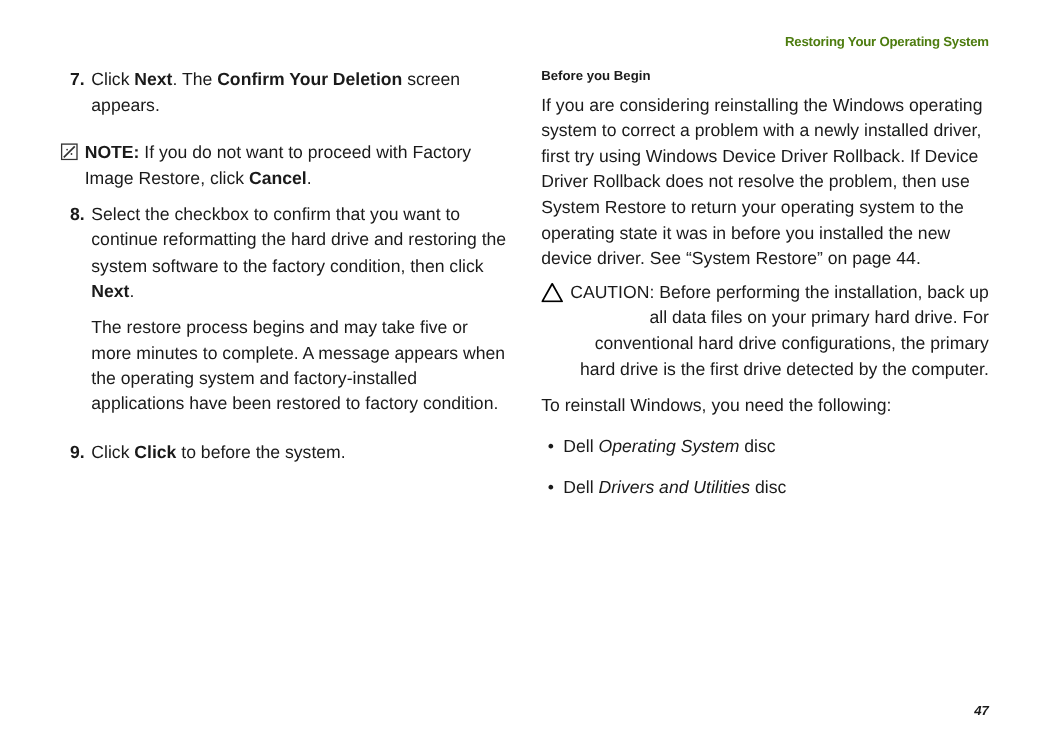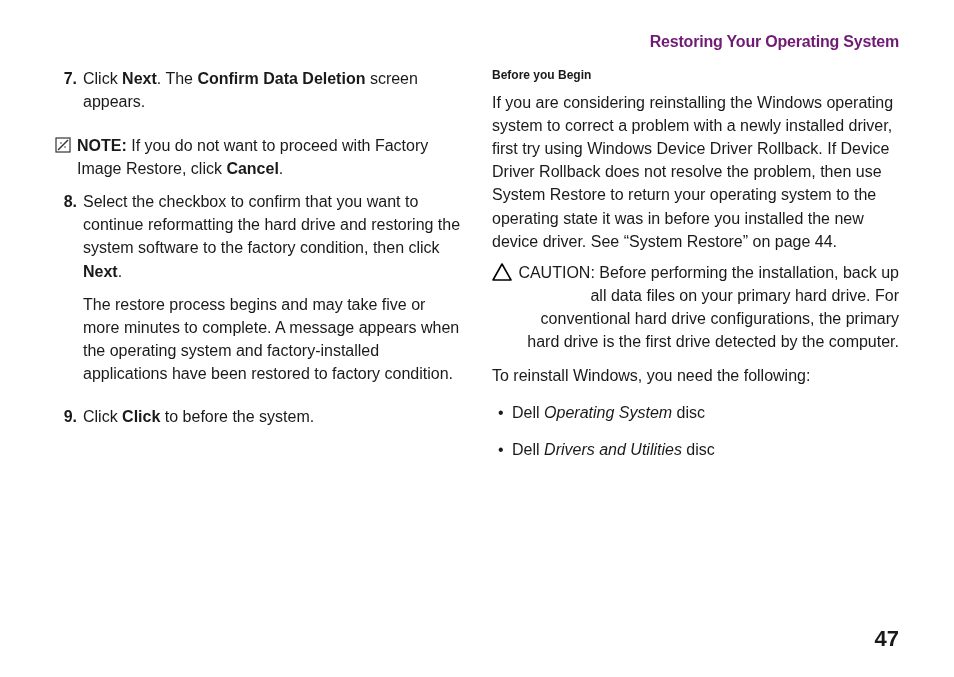--- a/index.html
+++ b/index.html
@@ -16,22 +16,22 @@
   }
   .page {
     padding: 30px 55px 20px 55px;
     box-sizing: border-box;
     height: 100%;
     position: relative;
   }
   .running-header {
     text-align: right;
     font-weight: 700;
-    color: #701a75;
-    font-size: 16px;
+    color: #4d7c0f;
+    font-size: 12px;
     margin-bottom: 14px;
     letter-spacing: -0.2px;
   }
   .columns {
     display: flex;
     gap: 30px;
   }
   .col {
     flex: 1 1 0;
     min-width: 0;
@@ -109,41 +109,42 @@
   .bullets li::before {
     content: "•";
     margin-left: -12px;
     margin-right: 4px;
   }
   .page-number {
     position: absolute;
     right: 55px;
     bottom: 22px;
     font-weight: 700;
-    font-size: 22px;
+    font-size: 12px;
+    font-style: italic;
   }
   b { font-weight:700; }
   i { font-style: italic; }
 </style>
 </head>
 <body>
 
 <div class="page">
 
   <div class="running-header">Restoring Your Operating System</div>
 
   <div class="columns">
 
     <div class="col">
 
       <div class="step">
         <div class="step-num">7.</div>
         <div class="step-body">
           <p>
-            <span>Click </span><b>Next</b><span>. The </span><b>Confirm Data Deletion</b><span> screen appears.</span>
+            <span>Click </span><b>Next</b><span>. The </span><b>Confirm Your Deletion</b><span> screen appears.</span>
           </p>
         </div>
       </div>
 
       <div class="note-block">
         <div class="note-icon">
           <svg viewBox="0 0 16 16">
               <rect x="1" y="1" width="14" height="14" fill="none" stroke="#333" stroke-width="1.2"></rect>
               <path d="M3 13 L13 3" stroke="#333" stroke-width="1.5"></path>
               <circle cx="6" cy="6" r="0.8" fill="#333"></circle>

